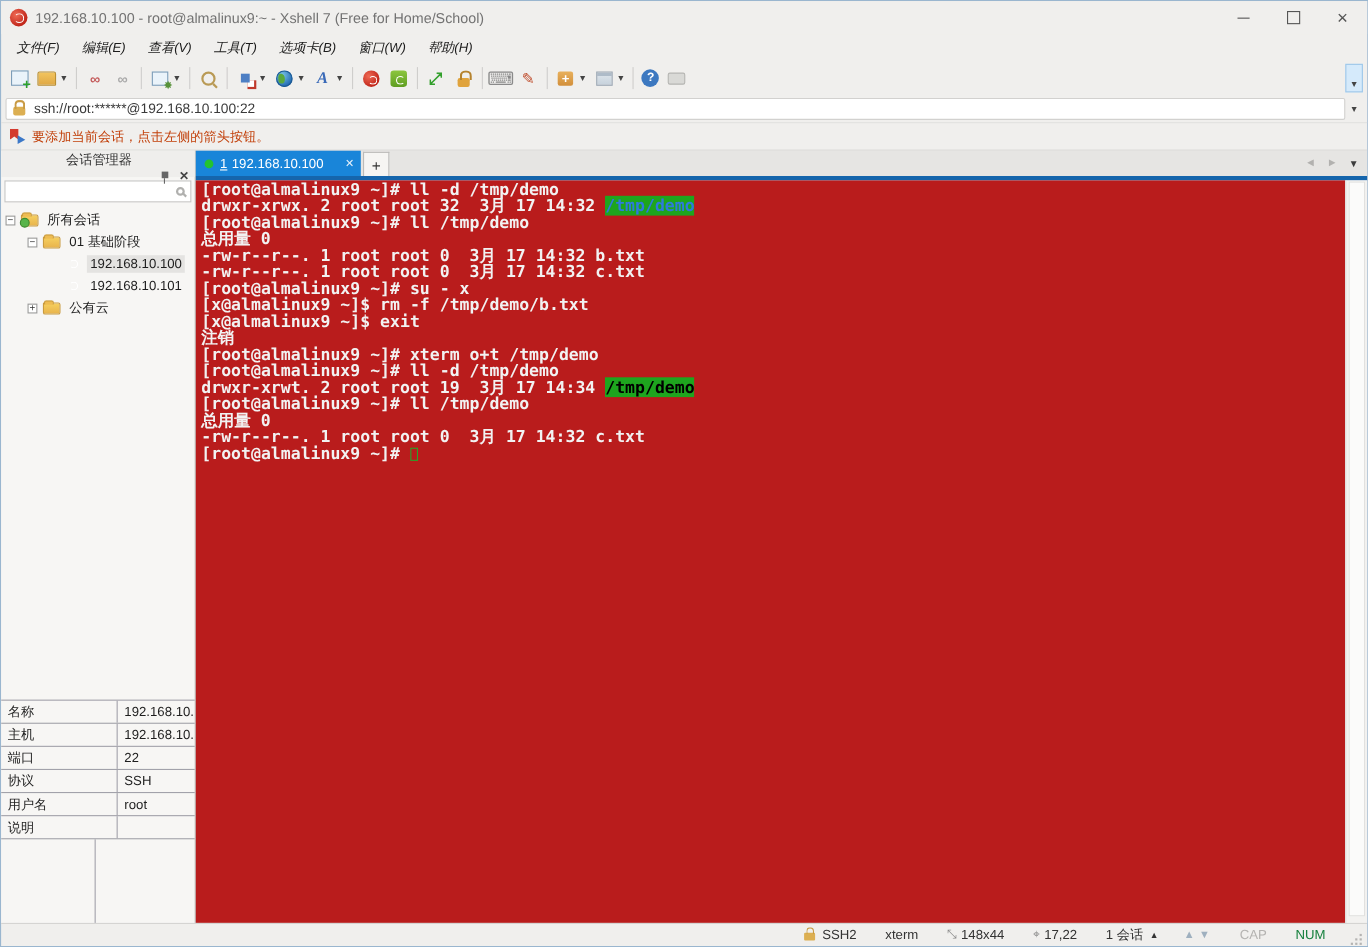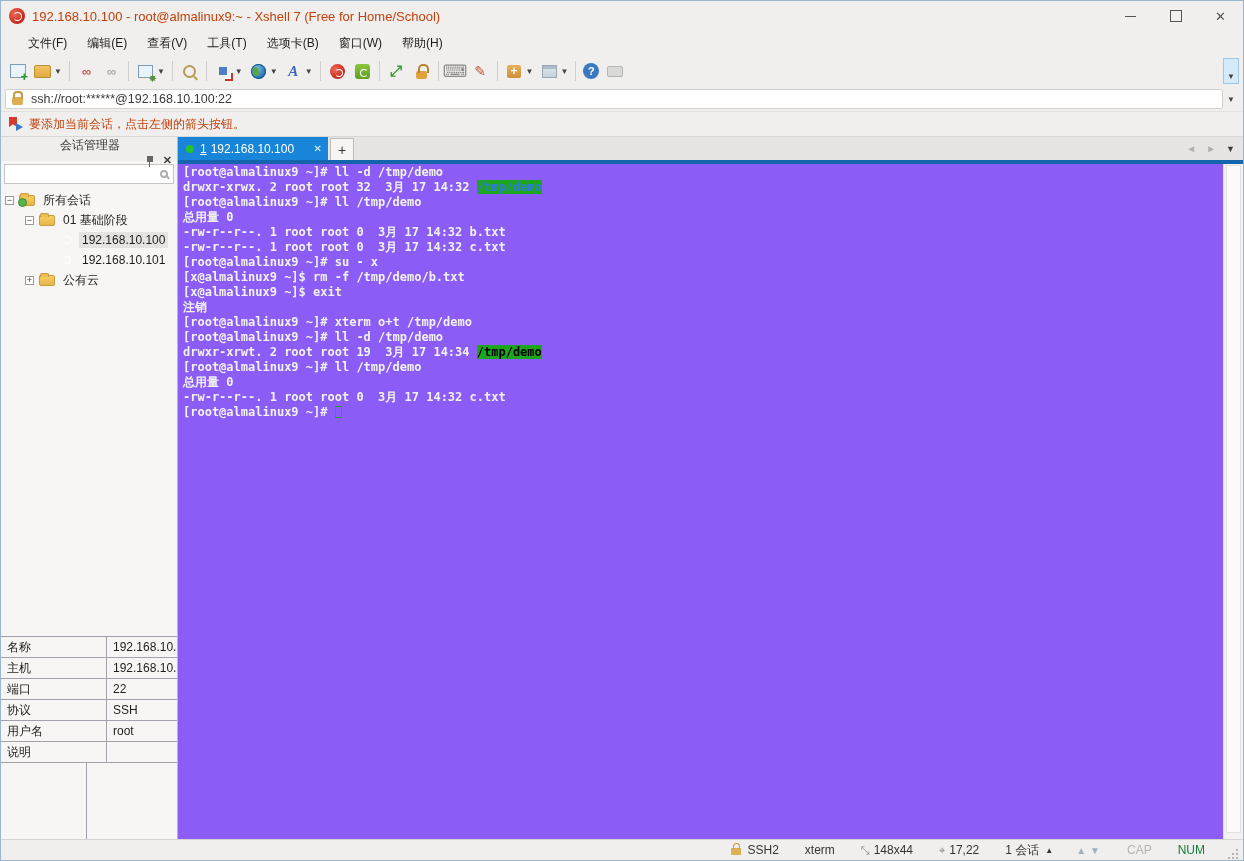--- a/index.html
+++ b/index.html
@@ -6,29 +6,29 @@
   html,body { width:1244px; height:861px; overflow:hidden; }
   body { font-family:"Liberation Sans", sans-serif; background:#f0efed; font-size:12px; color:#222;
          display:flex; flex-direction:column; border:1px solid #9ab6cf; }
 
   
   .titlebar { height:30px; display:flex; align-items:center; padding-left:8px; background:#f0efed; flex:0 0 auto; }
   .app-icon { width:16px; height:16px; border-radius:50%;
               background:radial-gradient(circle at 35% 35%, #ef6a55, #c1271b 70%); position:relative; margin-right:7px; }
   .app-icon::after { content:""; position:absolute; left:4px; top:4px; width:7px; height:7px;
               border:1.6px solid #fff; border-radius:50%; border-left-color:transparent; }
-  .title-text { color:#c2410c; font-size:13px; }
+  .title-text { color:#737373; font-size:13px; }
   .win-controls { margin-left:auto; display:flex; height:30px; }
   .win-btn { width:45px; display:flex; align-items:center; justify-content:center; color:#555; font-size:13px; }
   .wc-min::before { content:""; width:11px; height:1px; background:#555; }
   .wc-max::before { content:""; width:10px; height:10px; border:1px solid #555; }
   .wc-close::before { content:"\2715"; }
 
   
-  .menubar { height:24px; display:flex; align-items:center; padding-left:17px; flex:0 0 auto; }
+  .menubar { height:24px; display:flex; align-items:center; padding-left:4px; flex:0 0 auto;font-style:italic; }
   .menu-item { padding:3px 10px; color:#1c1c1c; }
 
   
   .toolbar { height:32px; display:flex; align-items:center; padding:0 4px; flex:0 0 auto; }
   .tbtn { display:flex; align-items:center; padding:2px 2px; margin:0 1px; }
   .tsep { width:1px; height:20px; background:#cfcecc; margin:0 4px; }
   .dd { font-size:8px; color:#444; margin-left:2px; }
   .ico { width:19px; height:19px; display:flex; align-items:center; justify-content:center;
          font-size:13px; position:relative; }
   [data-name="new-session-icon"]::before { content:""; width:14px; height:12px; border:1px solid #7d9db8; background:#eaf3fa; }
@@ -142,22 +142,22 @@
   .tab-label { flex:1; white-space:nowrap; overflow:hidden; }
   .tab-close { color:#e8f2fb; font-size:10px; margin-left:6px; }
   .tab-new { height:22px; width:24px; background:#f6f5f3; border:1px solid #bcbbb9; border-bottom:none;
       display:flex; align-items:center; justify-content:center; font-size:14px; color:#333; margin-left:2px; }
   .tab-nav { margin-left:auto; display:flex; align-items:center; gap:10px; padding-right:8px; height:100%; }
   .tab-nav .arr { color:#b2b1af; font-size:10px; }
   .tab-nav .dd2 { color:#3c3c3c; font-size:9px; }
   .tab-underline { height:4px; background:#1565ac; flex:0 0 auto; }
 
   .term-wrap { flex:1; display:flex; min-height:0; }
-  .terminal { flex:1; background:#8b5cf6; padding:1px 0 0 5px; overflow:hidden;
-      font-family:"DejaVu Sans Mono", monospace; font-size:12px; font-weight:bold; line-height:15px; color:#f2f2f2; }
+  .terminal { flex:1; background:#b91c1c; padding:1px 0 0 5px; overflow:hidden;
+      font-family:"DejaVu Sans Mono", monospace; font-size:15px; font-weight:bold; line-height:15px; color:#f2f2f2; }
   .term-line { white-space:pre; }
   .seg-ow { color:#2e7bdc; background:#1ea51e; }
   .seg-st { color:#000; background:#1ea51e; }
   .cursor { display:inline-block; width:7px; height:12px; border:1px solid #2aa22a; vertical-align:-2px; }
   .term-scroll { width:20px; flex:0 0 auto; background:#f3f2f0; border-left:1px solid #e0dfdd; }
   .term-thumb { margin:1px 2px; height:99%; background:#fbfbfa; border:1px solid #e2e1df; }
 
   
   .statusbar { height:21px; border-top:1px solid #d5d4d2; display:flex; align-items:center; flex:0 0 auto;
       padding-right:4px; color:#333; }

